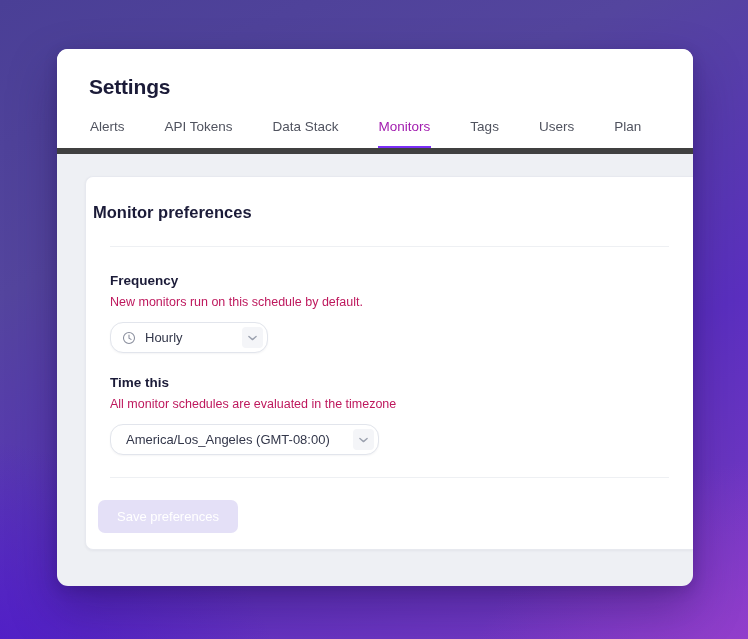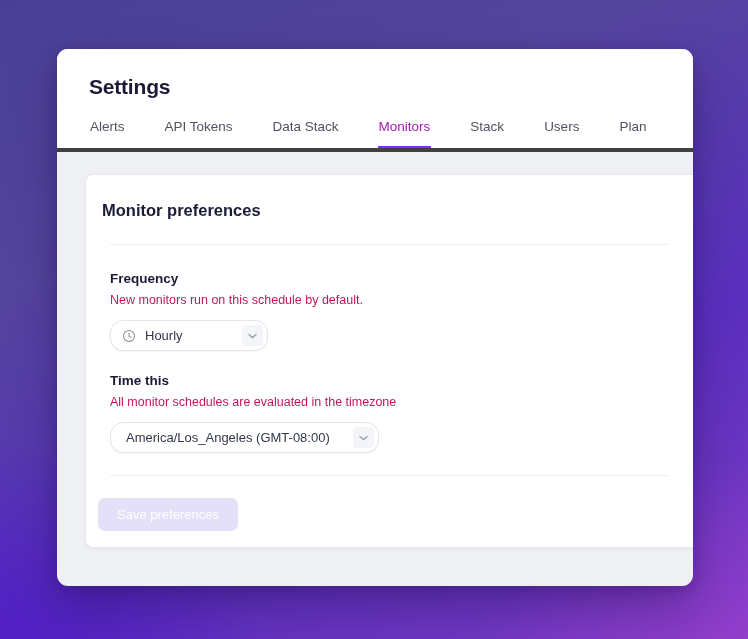--- a/index.html
+++ b/index.html
@@ -32,21 +32,21 @@
     overflow: hidden;
     display: flex;
     flex-direction: column;
   }
 
   
   .window-header {
     background: #ffffff;
     padding: 26px 0 0 0;
     flex: 0 0 auto;
-    border-bottom: 4px solid #404040;
+    border-bottom: 6px solid #404040;
   }
 
   .page-title {
     font-size: 21px;
     font-weight: bold;
     color: #1b1b38;
     letter-spacing: -0.2px;
     padding: 0 32px;
     margin-bottom: 20px;
   }
@@ -88,21 +88,21 @@
     box-shadow: 0 1px 3px rgba(20,20,50,.05);
     height: 374px;
     padding: 26px 0 0 0;
     overflow: hidden;
   }
 
   .card-title {
     font-size: 16.5px;
     font-weight: bold;
     color: #1b1b38;
-    padding: 0 16px;
+    padding: 0 7px;
     margin-bottom: 24px;
   }
 
   .card-divider {
     height: 1px;
     background: #eef0f3;
     margin: 0 24px 26px 24px;
   }
 
   .field-group { padding: 0 24px; margin-bottom: 22px; }
@@ -192,21 +192,21 @@
 
   <div class="window-header">
 
     <div class="page-title">Settings</div>
 
     <div class="tabs">
       <div class="tab">Alerts</div>
       <div class="tab">API Tokens</div>
       <div class="tab">Data Stack</div>
       <div class="tab active">Monitors</div>
-      <div class="tab">Stack</div>
+      <div class="tab">Tags</div>
       <div class="tab">Users</div>
       <div class="tab">Plan</div>
     </div>
   </div>
 
   <div class="window-body">
     <div class="content-card">
 
       <div class="card-title">Monitor preferences</div>
 

